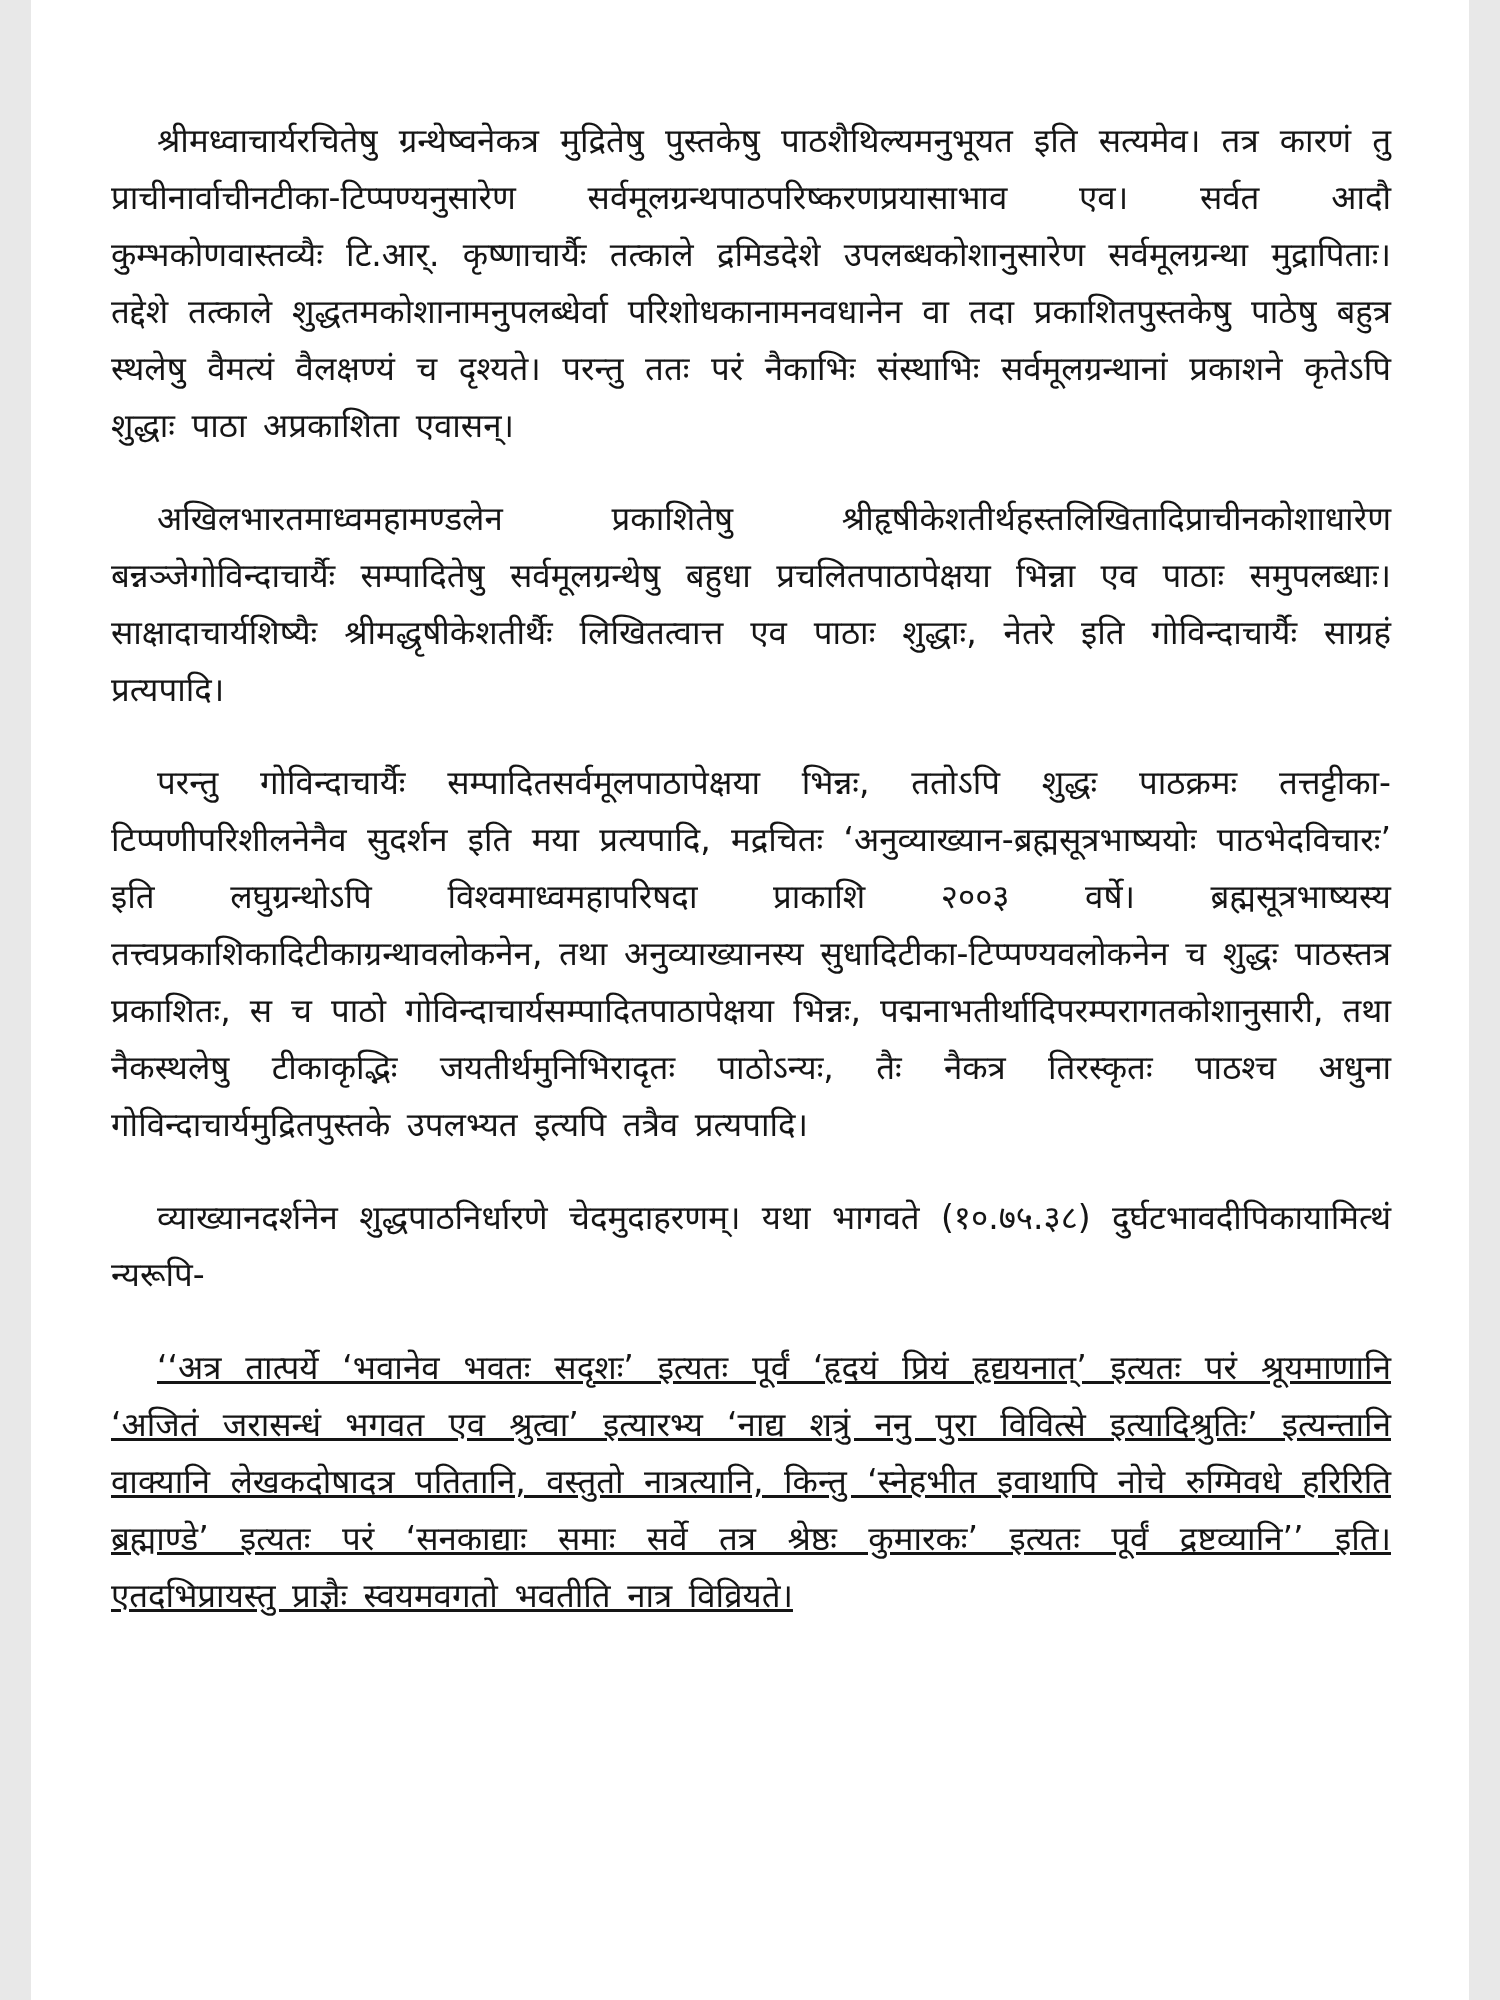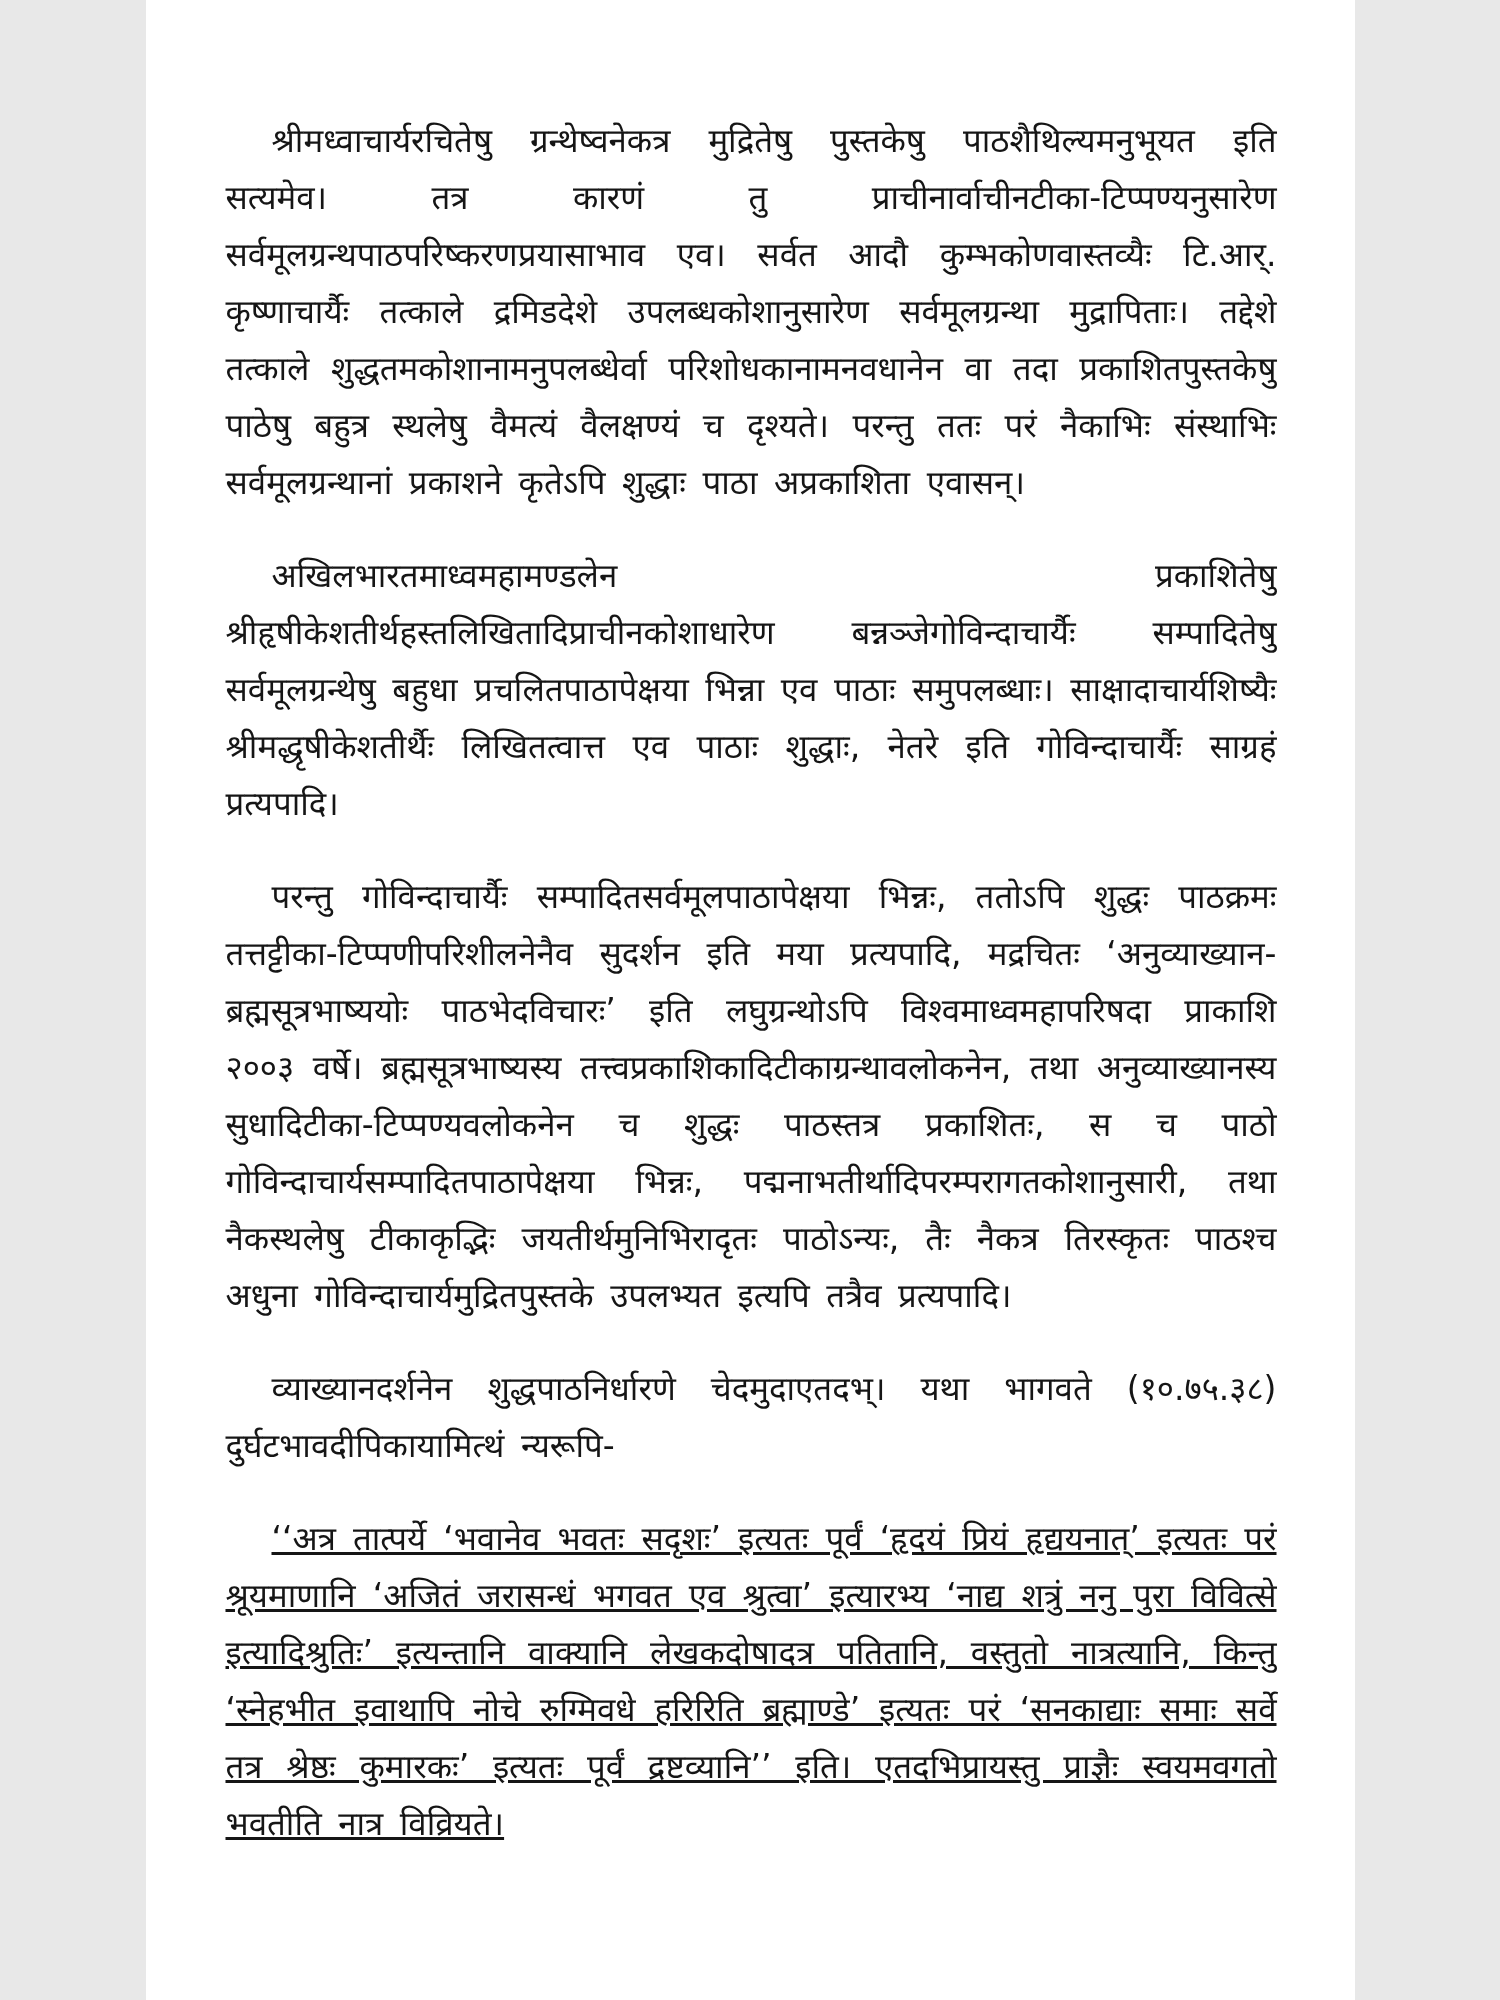--- a/index.html
+++ b/index.html
@@ -2,21 +2,21 @@
 <html><head>
 <meta charset="utf-8">
 <style>
   html, body {
     margin: 0;
     padding: 0;
     background: #e8e8e8;
   }
   .page {
     position: relative;
-    width: 1209px;
+    width: 1438px;
     height: 2000px;
     margin: 0 auto;
     background: #ffffff;
     box-sizing: border-box;
     padding: 112px 78px 80px 80px;
     overflow: hidden;
   }
   .page p {
     font-family: "DejaVu Sans", "Liberation Serif", sans-serif;
     font-size: 33px;
@@ -32,15 +32,15 @@
     text-decoration: underline;
   }
 </style>
 </head>
 <body>
 
 <div class="page">
   <p>श्रीमध्वाचार्यरचितेषु ग्रन्थेष्वनेकत्र मुद्रितेषु पुस्तकेषु पाठशैथिल्यमनुभूयत इति सत्यमेव। तत्र कारणं तु प्राचीनार्वाचीनटीका-टिप्पण्यनुसारेण सर्वमूलग्रन्थपाठपरिष्करणप्रयासाभाव एव। सर्वत आदौ कुम्भकोणवास्तव्यैः टि.आर्. कृष्णाचार्यैः तत्काले द्रमिडदेशे उपलब्धकोशानुसारेण सर्वमूलग्रन्था मुद्रापिताः। तद्देशे तत्काले शुद्धतमकोशानामनुपलब्धेर्वा परिशोधकानामनवधानेन वा तदा प्रकाशितपुस्तकेषु पाठेषु बहुत्र स्थलेषु वैमत्यं वैलक्षण्यं च दृश्यते। परन्तु ततः परं नैकाभिः संस्थाभिः सर्वमूलग्रन्थानां प्रकाशने कृतेऽपि शुद्धाः पाठा अप्रकाशिता एवासन्।</p>
   <p>अखिलभारतमाध्वमहामण्डलेन प्रकाशितेषु श्रीहृषीकेशतीर्थहस्तलिखितादिप्राचीनकोशाधारेण बन्नञ्जेगोविन्दाचार्यैः सम्पादितेषु सर्वमूलग्रन्थेषु बहुधा प्रचलितपाठापेक्षया भिन्ना एव पाठाः समुपलब्धाः। साक्षादाचार्यशिष्यैः श्रीमद्धृषीकेशतीर्थैः लिखितत्वात्त एव पाठाः शुद्धाः, नेतरे इति गोविन्दाचार्यैः साग्रहं प्रत्यपादि।</p>
   <p>परन्तु गोविन्दाचार्यैः सम्पादितसर्वमूलपाठापेक्षया भिन्नः, ततोऽपि शुद्धः पाठक्रमः तत्तट्टीका-टिप्पणीपरिशीलनेनैव सुदर्शन इति मया प्रत्यपादि, मद्रचितः ‘अनुव्याख्यान-ब्रह्मसूत्रभाष्ययोः पाठभेदविचारः’ इति लघुग्रन्थोऽपि विश्वमाध्वमहापरिषदा प्राकाशि २००३ वर्षे। ब्रह्मसूत्रभाष्यस्य तत्त्वप्रकाशिकादिटीकाग्रन्थावलोकनेन, तथा अनुव्याख्यानस्य सुधादिटीका-टिप्पण्यवलोकनेन च शुद्धः पाठस्तत्र प्रकाशितः, स च पाठो गोविन्दाचार्यसम्पादितपाठापेक्षया भिन्नः, पद्मनाभतीर्थादिपरम्परागतकोशानुसारी, तथा नैकस्थलेषु टीकाकृद्भिः जयतीर्थमुनिभिरादृतः पाठोऽन्यः, तैः नैकत्र तिरस्कृतः पाठश्च अधुना गोविन्दाचार्यमुद्रितपुस्तके उपलभ्यत इत्यपि तत्रैव प्रत्यपादि।</p>
-  <p>व्याख्यानदर्शनेन शुद्धपाठनिर्धारणे चेदमुदाएतदभ्। यथा भागवते (१०.७५.३८) दुर्घटभावदीपिकायामित्थं न्यरूपि-</p>
+  <p>व्याख्यानदर्शनेन शुद्धपाठनिर्धारणे चेदमुदाहरणम्। यथा भागवते (१०.७५.३८) दुर्घटभावदीपिकायामित्थं न्यरूपि-</p>
   <p>‘‘अत्र तात्पर्ये ‘भवानेव भवतः सदृशः’ इत्यतः पूर्वं ‘हृदयं प्रियं हृद्ययनात्’ इत्यतः परं श्रूयमाणानि ‘अजितं जरासन्धं भगवत एव श्रुत्वा’ इत्यारभ्य ‘नाद्य शत्रुं ननु पुरा विवित्से इत्यादिश्रुतिः’ इत्यन्तानि वाक्यानि लेखकदोषादत्र पतितानि, वस्तुतो नात्रत्यानि, किन्तु ‘स्नेहभीत इवाथापि नोचे रुग्मिवधे हरिरिति ब्रह्माण्डे’ इत्यतः परं ‘सनकाद्याः समाः सर्वे तत्र श्रेष्ठः कुमारकः’ इत्यतः पूर्वं द्रष्टव्यानि’’ इति। एतदभिप्रायस्तु प्राज्ञैः स्वयमवगतो भवतीति नात्र विव्रियते।</p>
 </div>
 
 </body></html>

